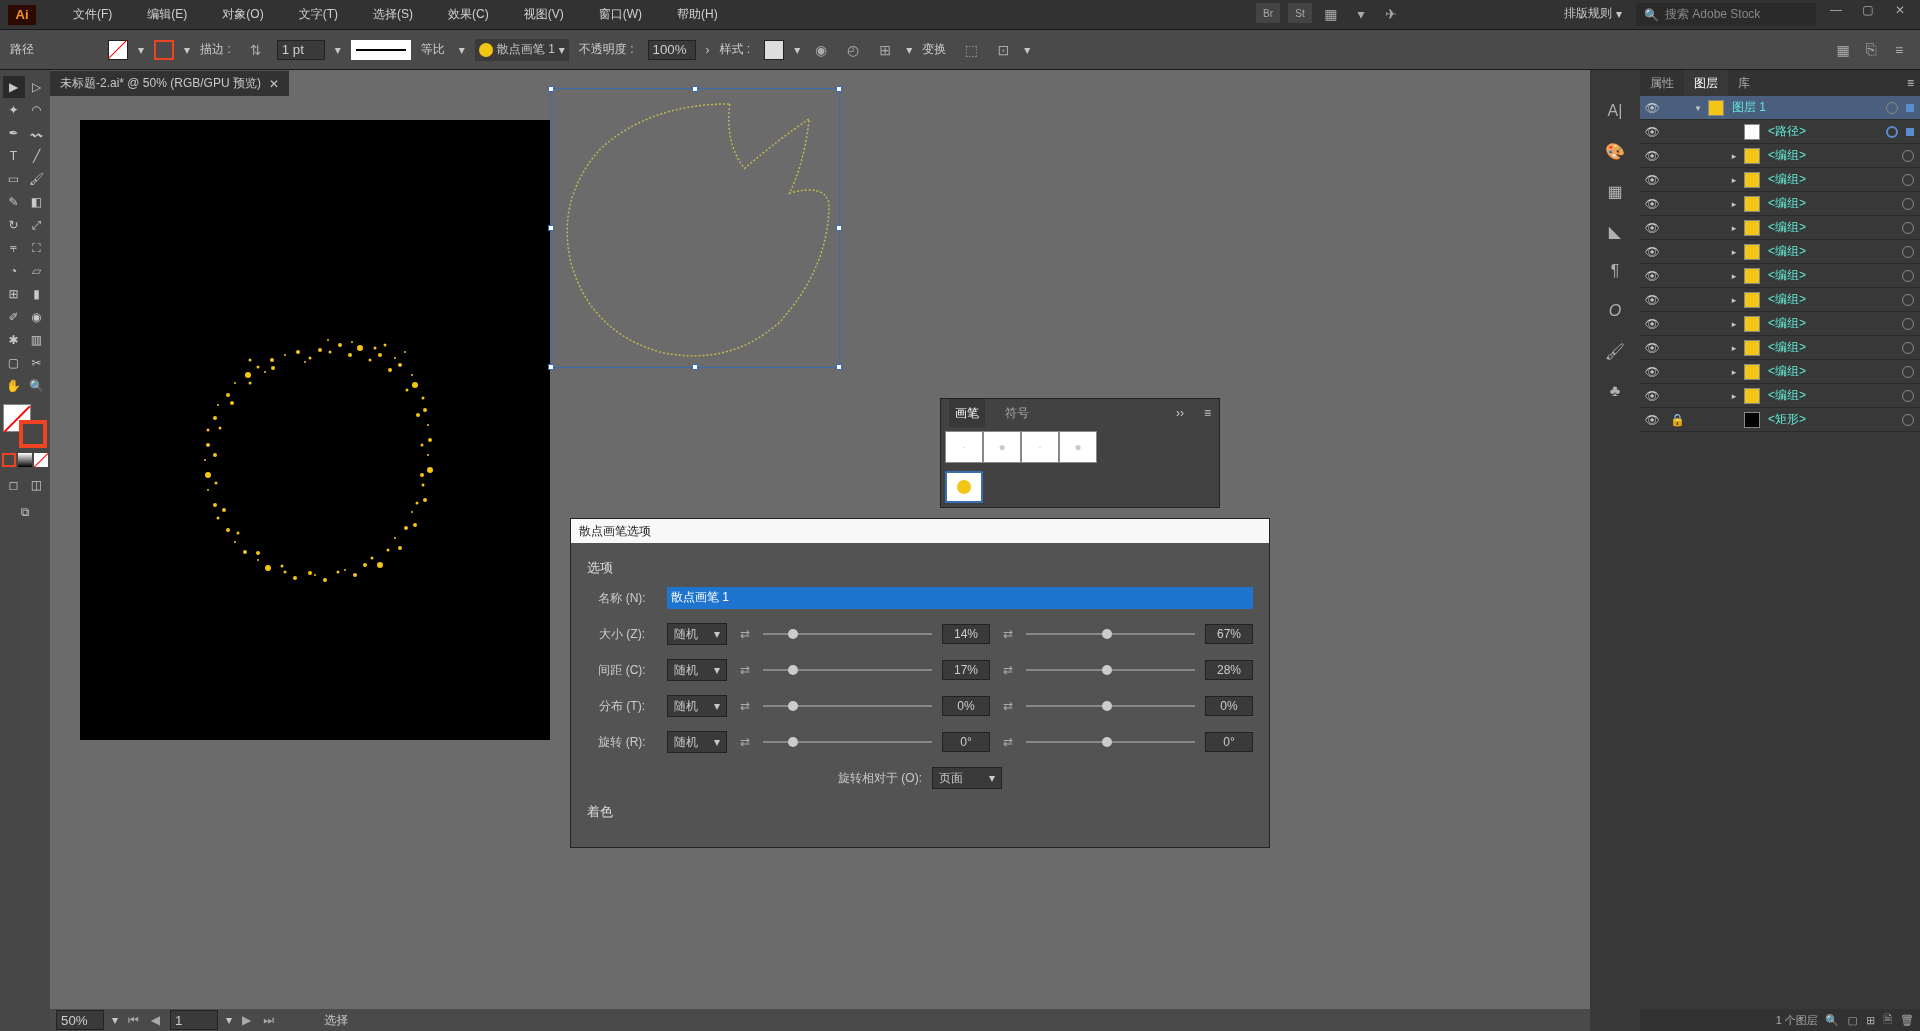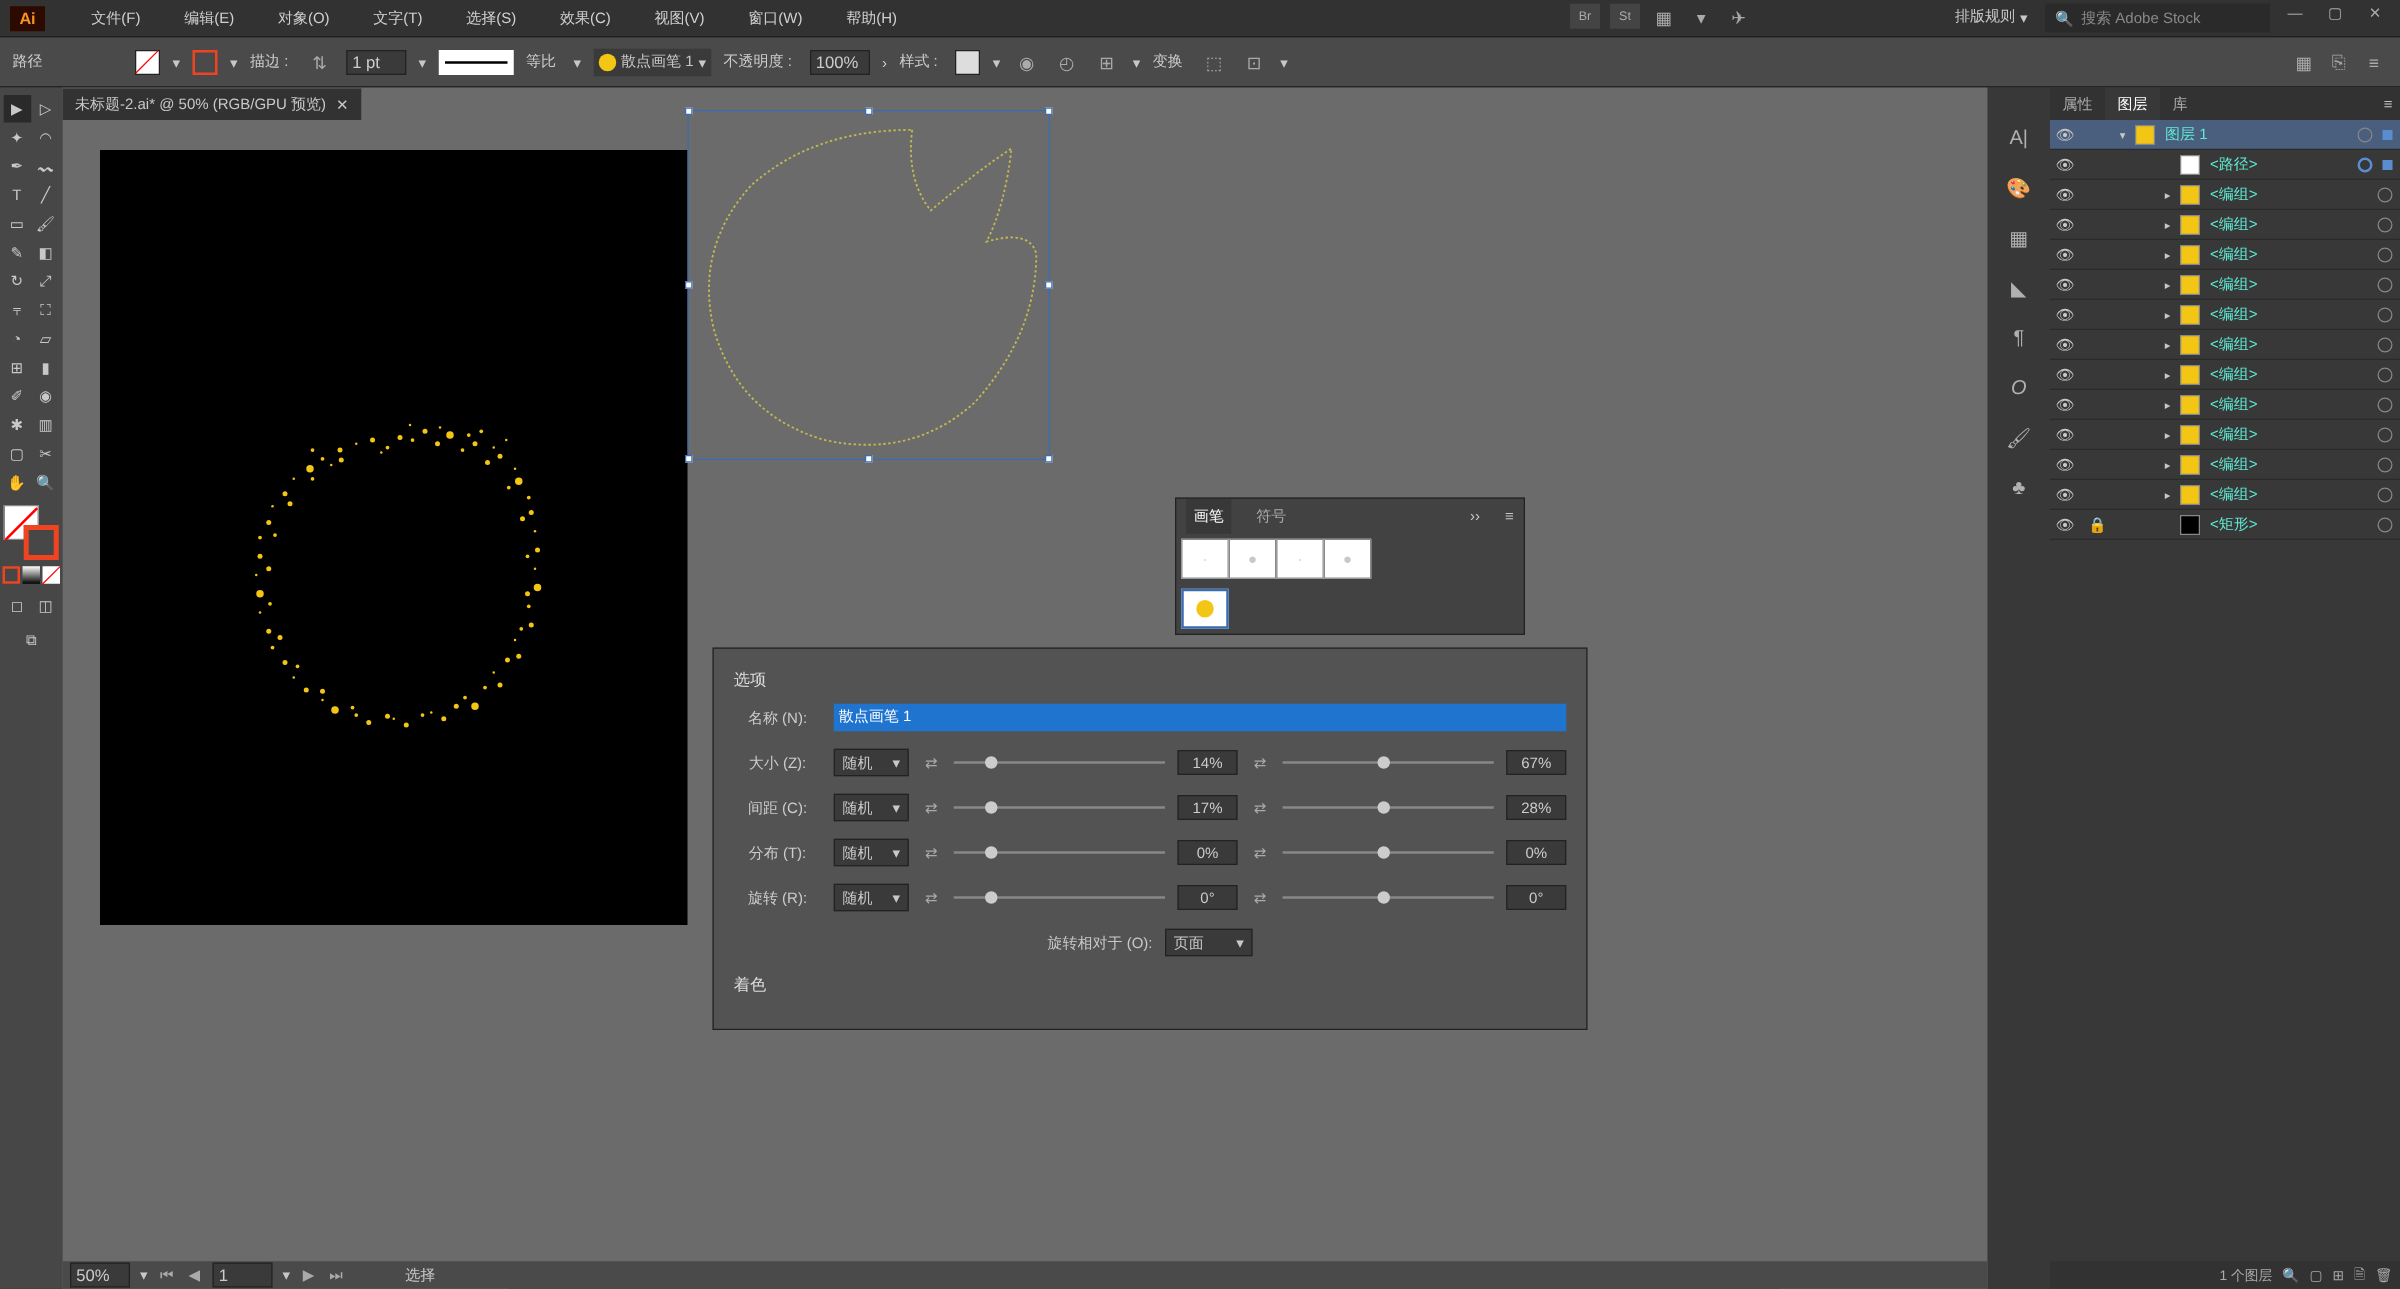--- a/index.html
+++ b/index.html
@@ -366,20 +366,21 @@
         <div class="brush-cell">●</div>
       </div>
       <div class="brush-grid">
         <div class="brush-cell sel">
             <span class="yellow-dot"></span>
           </div>
       </div>
     </div>
 
     <div class="opt-dialog">
+      <div class="opt-title">散点画笔选项</div>
       <div class="opt-body">
         <div class="opt-section">选项</div>
         <div class="opt-row">
           <span class="opt-label">名称 (N):</span>
           <div class="opt-input sel">散点画笔 1</div>
         </div>
         <div id="opt-rows">
             <div class="opt-row">
               <span class="opt-label">大小 (Z):</span>
               <div class="opt-select">

